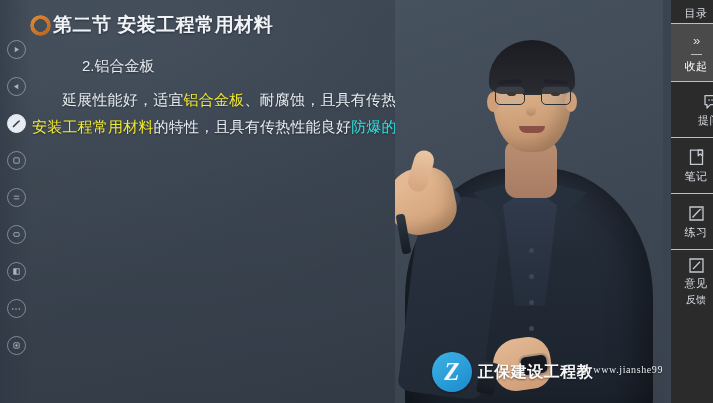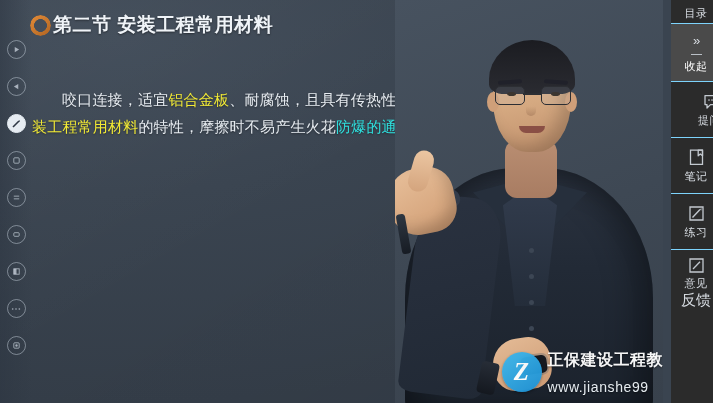--- a/index.html
+++ b/index.html
@@ -339,36 +339,36 @@
     display: flex;
     align-items: center;
     justify-content: center;
     color: #ffffff;
     font-size: 25px;
     font-weight: bold;
     font-style: italic;
     font-family: "Liberation Serif", serif;
     box-shadow: 0 1px 3px rgba(0,0,0,0.35);
   }
-  #wm-text { display: flex; flex-direction: column; justify-content: center; }
+  #wm-text { display: flex; flex-direction: row; justify-content: center; font-family: Liberation Serif, serif; }
   #wm-line1 {
     font-size: 16px;
     font-weight: bold;
     color: #ffffff;
     white-space: nowrap;
     text-shadow: 0 1px 2px rgba(0,0,0,0.5);
     letter-spacing: 0.5px;
   }
   #wm-line2 {
-    font-size: 14px;
+    font-size: 10px;
     color: #eef4f8;
     white-space: nowrap;
     letter-spacing: 0.6px;
     text-shadow: 0 1px 2px rgba(0,0,0,0.5);
-    margin-top: 8px;
+    margin-top: 2px;
   }
 
   
   #right-sidebar {
     position: absolute;
     right: 0; top: 0;
     width: 50px;
     height: 403px;
     background: #2b2b2b;
     z-index: 8;
@@ -414,39 +414,40 @@
     background: #b9bfc6;
     margin: 1px 0 2px 0;
   }
   #si-catalog   { height: 24px; justify-content: flex-end; padding-bottom: 3px; }
   #si-collapse  { height: 58px; }
   #si-ask       { height: 56px; align-items: flex-end; }
   #si-note      { height: 56px; }
   #si-practice  { height: 56px; }
   #si-rating    { height: 56px; }
   #si-feedback  { height: 56px; justify-content: center; padding-top: 7px; border-bottom: none; }
-  .si-label2 { font-size: 15px; color: #d8dde3; line-height: 13px; }
+  .si-label2 { font-size: 10px; color: #d8dde3; line-height: 13px; }
 </style>
 </head>
 <body>
 
 <div id="screen">
 
   <div id="stage">
 
     <div id="slide-body">
 
       <div id="title-row">
         <span id="title-bullet"></span>
         <span id="slide-title">第二节 安装工程常用材料</span>
       </div>
 
+      <div id="subhead">2.铝合金板</div>
 
       <div id="paragraph">
-        <span>咬口连接，适宜</span><span class="hl-yellow">铝合金板</span><span>、耐腐蚀，且具有传热性能良好，在</span><span class="hl-yellow">安装工程常用材料</span><span>的特性，摩擦时不易产生火花</span><span class="hl-cyan">防爆的通风系统</span><span>。</span>
+        <span>延展性能好，适宜</span><span class="hl-yellow">铝合金板</span><span>、耐腐蚀，且具有传热性能良好，在</span><span class="hl-yellow">安装工程常用材料</span><span>的特性，且具有传热性能良好</span><span class="hl-cyan">防爆的通风系统</span><span>。</span>
       </div>
     </div>
 
     <div id="presenter">
       <div class="p-bg"></div>
       <div class="p-torso"></div>
       <div class="p-collar-l"></div>
       <div class="p-collar-r"></div>
       <div class="p-shirt"></div>
       <div class="p-buttons"></div>

